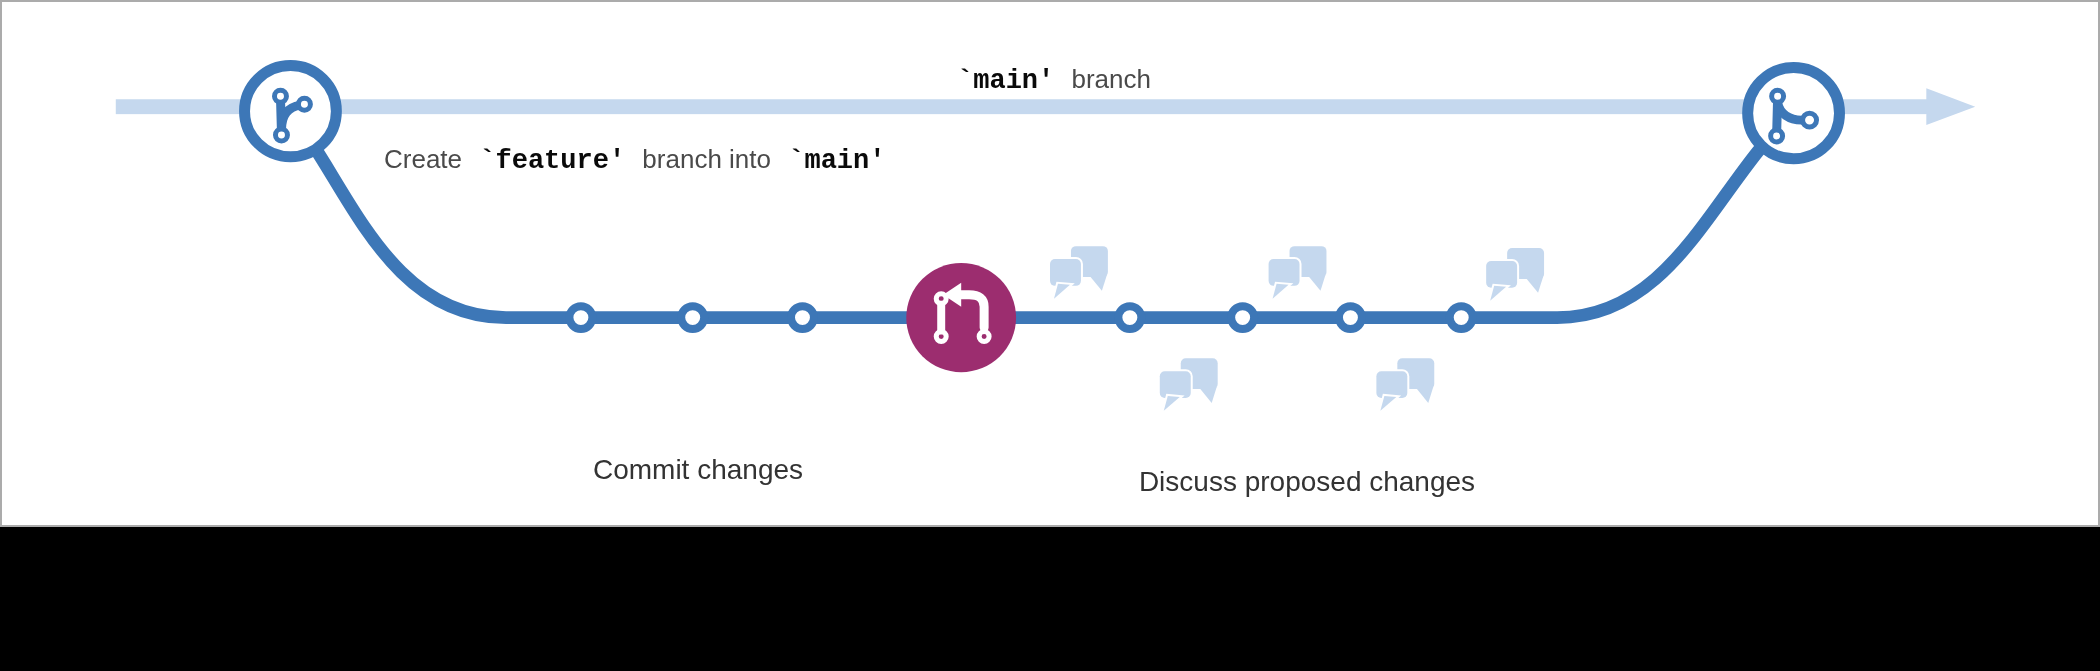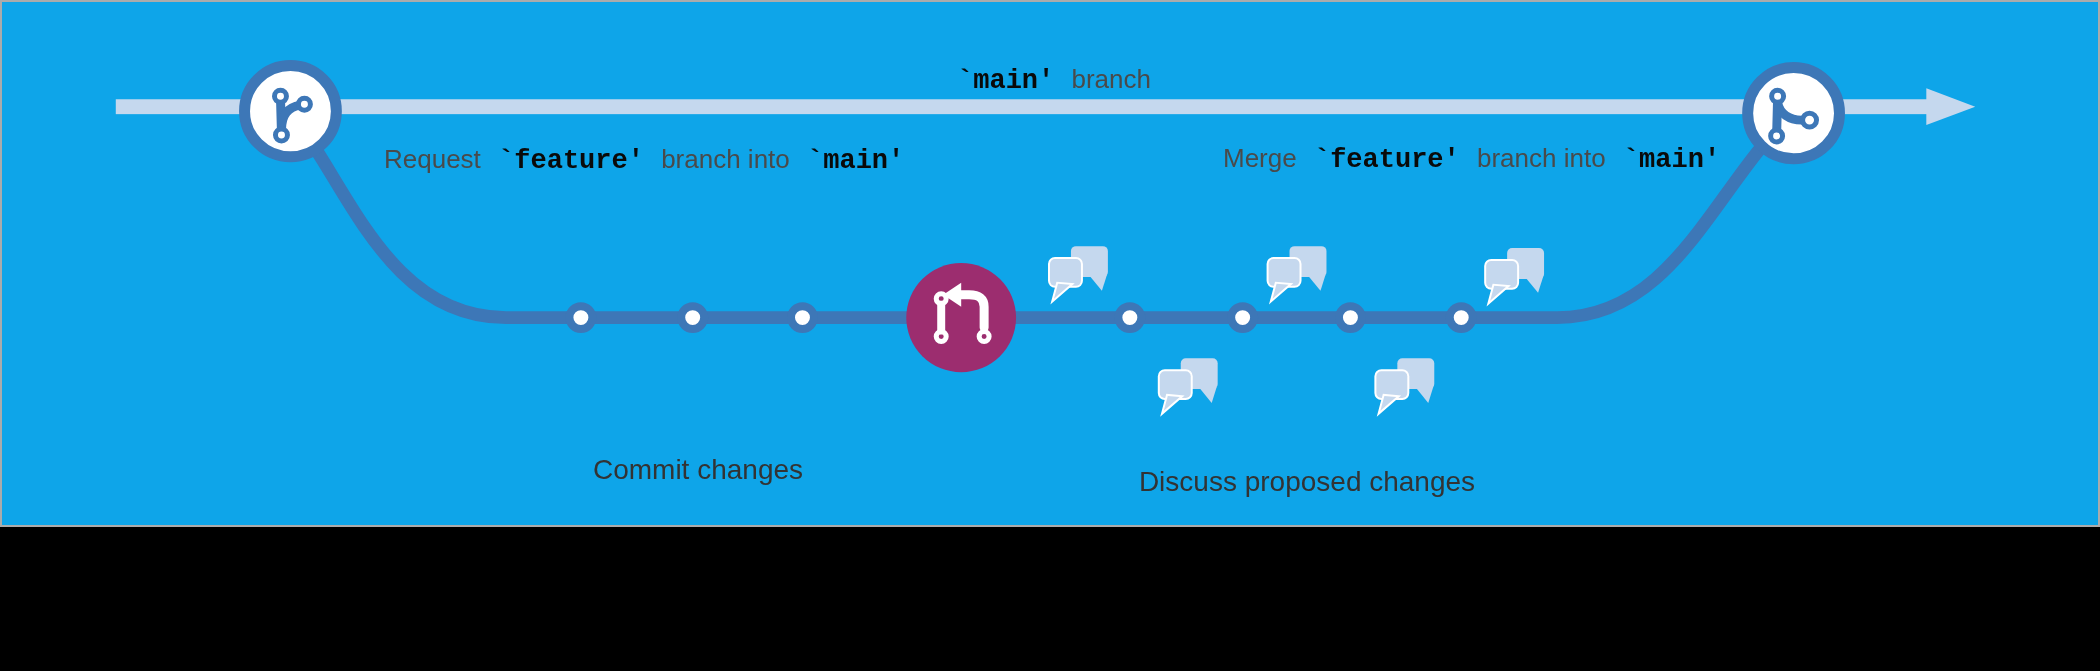--- a/index.html
+++ b/index.html
@@ -4,21 +4,21 @@
 <style>
   html,body{margin:0;padding:0;}
   body{
     width:2100px;height:671px;position:relative;
     background:var(--footer-background,#000);
     font-family:"Liberation Sans", sans-serif;
     overflow:hidden;
   }
   .panel{
     position:absolute;left:0;top:0;width:2100px;height:527px;
-    background:#0ea5e9;border:2px solid var(--panel-border,#ababab);
+    background:#ffffff;border:2px solid var(--panel-border,#ababab);
     box-sizing:border-box;
   }
   .panel svg{position:absolute;left:0;top:0;width:100%;height:100%;}
   .footer{position:absolute;left:0;top:527px;width:2100px;height:144px;background:var(--footer-background,#000);}
 
   
   .main-line,.arrowhead{fill:var(--light-blue,#c5d8ee);}
   .feature{stroke:var(--blue,#3d77b7);stroke-width:13;fill:none;}
   .commit-dot{fill:#fff;stroke:var(--blue,#3d77b7);stroke-width:8;}
   .node-ring{fill:#fff;stroke:var(--blue,#3d77b7);stroke-width:11;}
@@ -112,30 +112,24 @@
       </g>
     </g>
   </svg>
 
   <div class="label centered" style="left:1047px;top:62px;">
     <span class="code">`main'</span>
     <span class="txt">branch</span>
   </div>
 
   <div class="label" style="left:382px;top:142px;">
-    <span class="txt">Request</span>
+    <span class="txt">Create</span>
     <span class="code">`feature'</span>
     <span class="txt">branch into</span>
     <span class="code">`main'</span>
   </div>
 
-  <div class="label" style="left:1221px;top:141px;">
-    <span class="txt">Merge</span>
-    <span class="code">`feature'</span>
-    <span class="txt">branch into</span>
-    <span class="code">`main'</span>
-  </div>
 
   <div class="step-label" style="left:696px;top:452px;">Commit changes</div>
   <div class="step-label" style="left:1305px;top:452px;margin-top:12px;">Discuss proposed changes</div>
 </div>
 
 <div class="footer"></div>
 
 </body></html>

